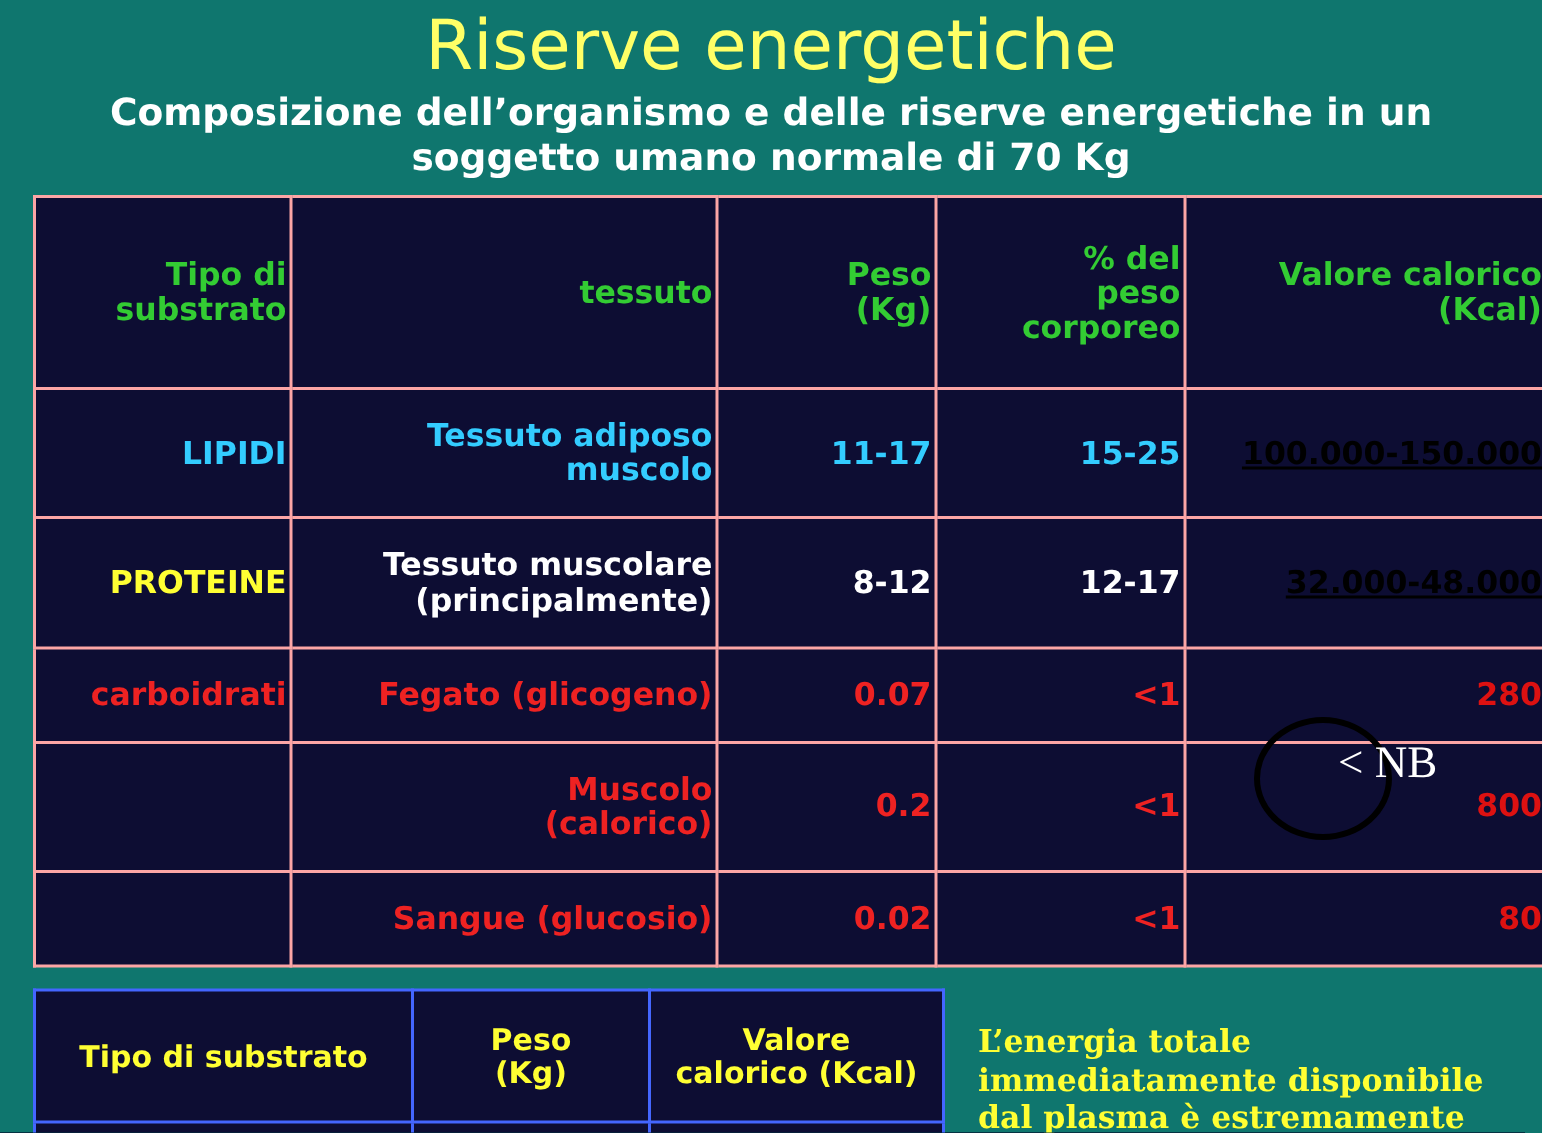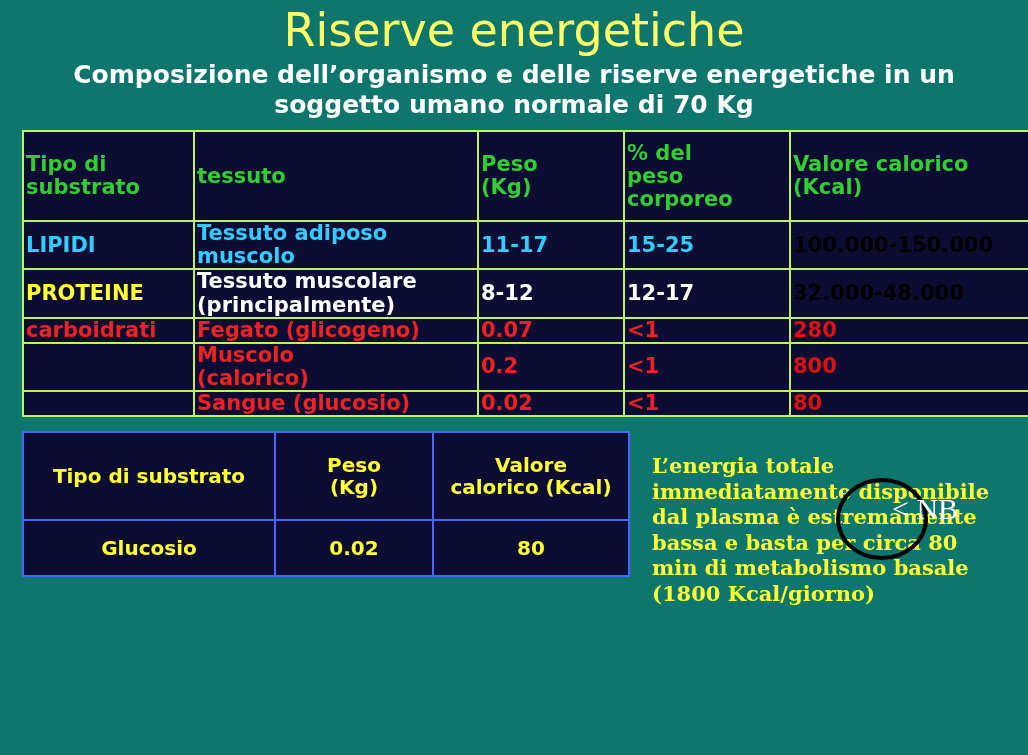--- a/index.html
+++ b/index.html
@@ -44,42 +44,42 @@
   
   .main-table-wrap {
     margin: 11px 22px 0 22px;
   }
   table.main {
     border-collapse: collapse;
     width: 978px;
     table-layout: fixed;
   }
   table.main td {
-    border: 2px solid #bef264;
-    text-align: left;
+    border: 2px solid #fca5a5;
+    text-align: right;
     vertical-align: middle;
     font-weight: bold;
     font-size: 21px;
     line-height: 1.1;
-    padding: 0 2px;
+    padding: 19px 2px;
     background: #0d0d33;
   }
   .col1 { width: 165px; }
   .col2 { width: 278px; }
   .col3 { width: 140px; }
   .col4 { width: 160px; }
   .col5 { width: 235px; }
 
   td.yellowbg { background: #ffff88; }
   .c-green { color: #33cc33; }
   .c-cyan  { color: #33ccff; }
   .c-yellow{ color: #ffff33; }
   .c-red   { color: #ee2222; }
   .c-white { color: #ffffff; }
-  .c-black { color: #000000; }
+  .c-black { color: #000000; text-decoration: underline; }
   .c-darkred { color: #dd1111; }
   .hdr-row td { height: 88px; font-size: 21px; }
 
   
   .bottom {
     display: flex;
     margin: 14px 22px 0 22px;
     align-items: flex-start;
   }
   table.sub {

